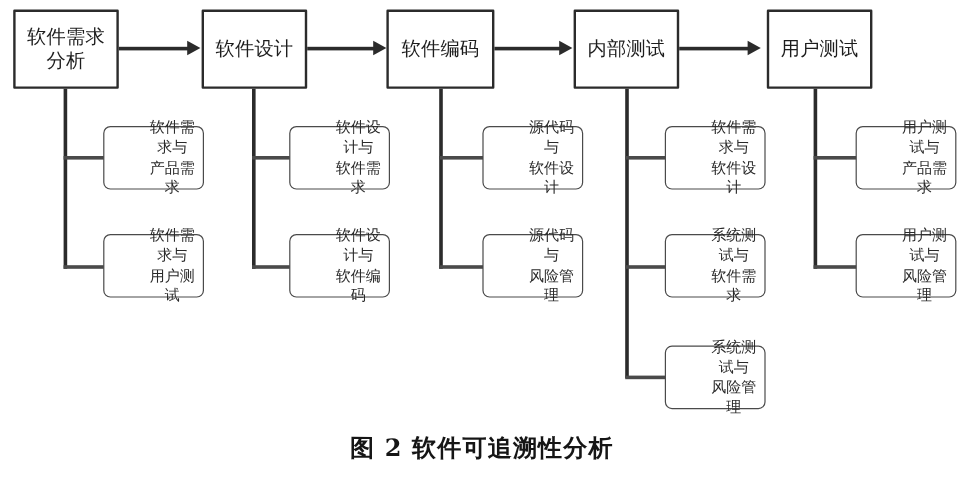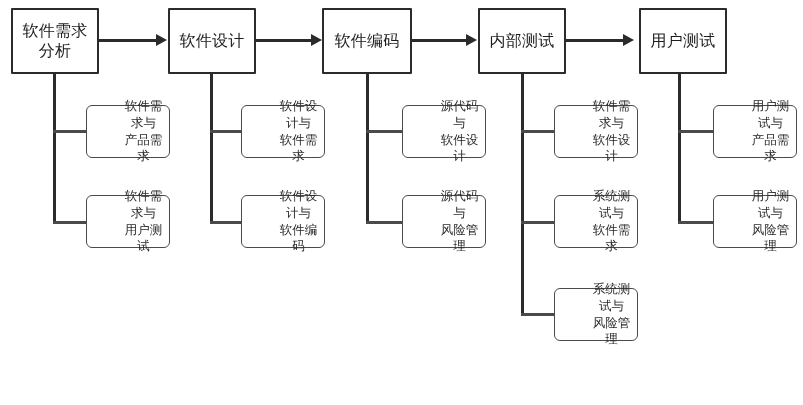--- a/index.html
+++ b/index.html
@@ -197,14 +197,15 @@
     <div class="sub-box" style="left:713px; top:105px; width:84px; height:53px;">
       <span class="txt"><span>用户测试与</span><br><span>产品需求</span></span>
     </div>
 
     <div class="sub-box" style="left:713px; top:195px; width:84px; height:53px;">
       <span class="txt"><span>用户测试与</span><br><span>风险管理</span></span>
     </div>
 
   </div>
 
+  <div class="caption">图 2  软件可追溯性分析</div>
 
 </div>
 
 </body></html>

